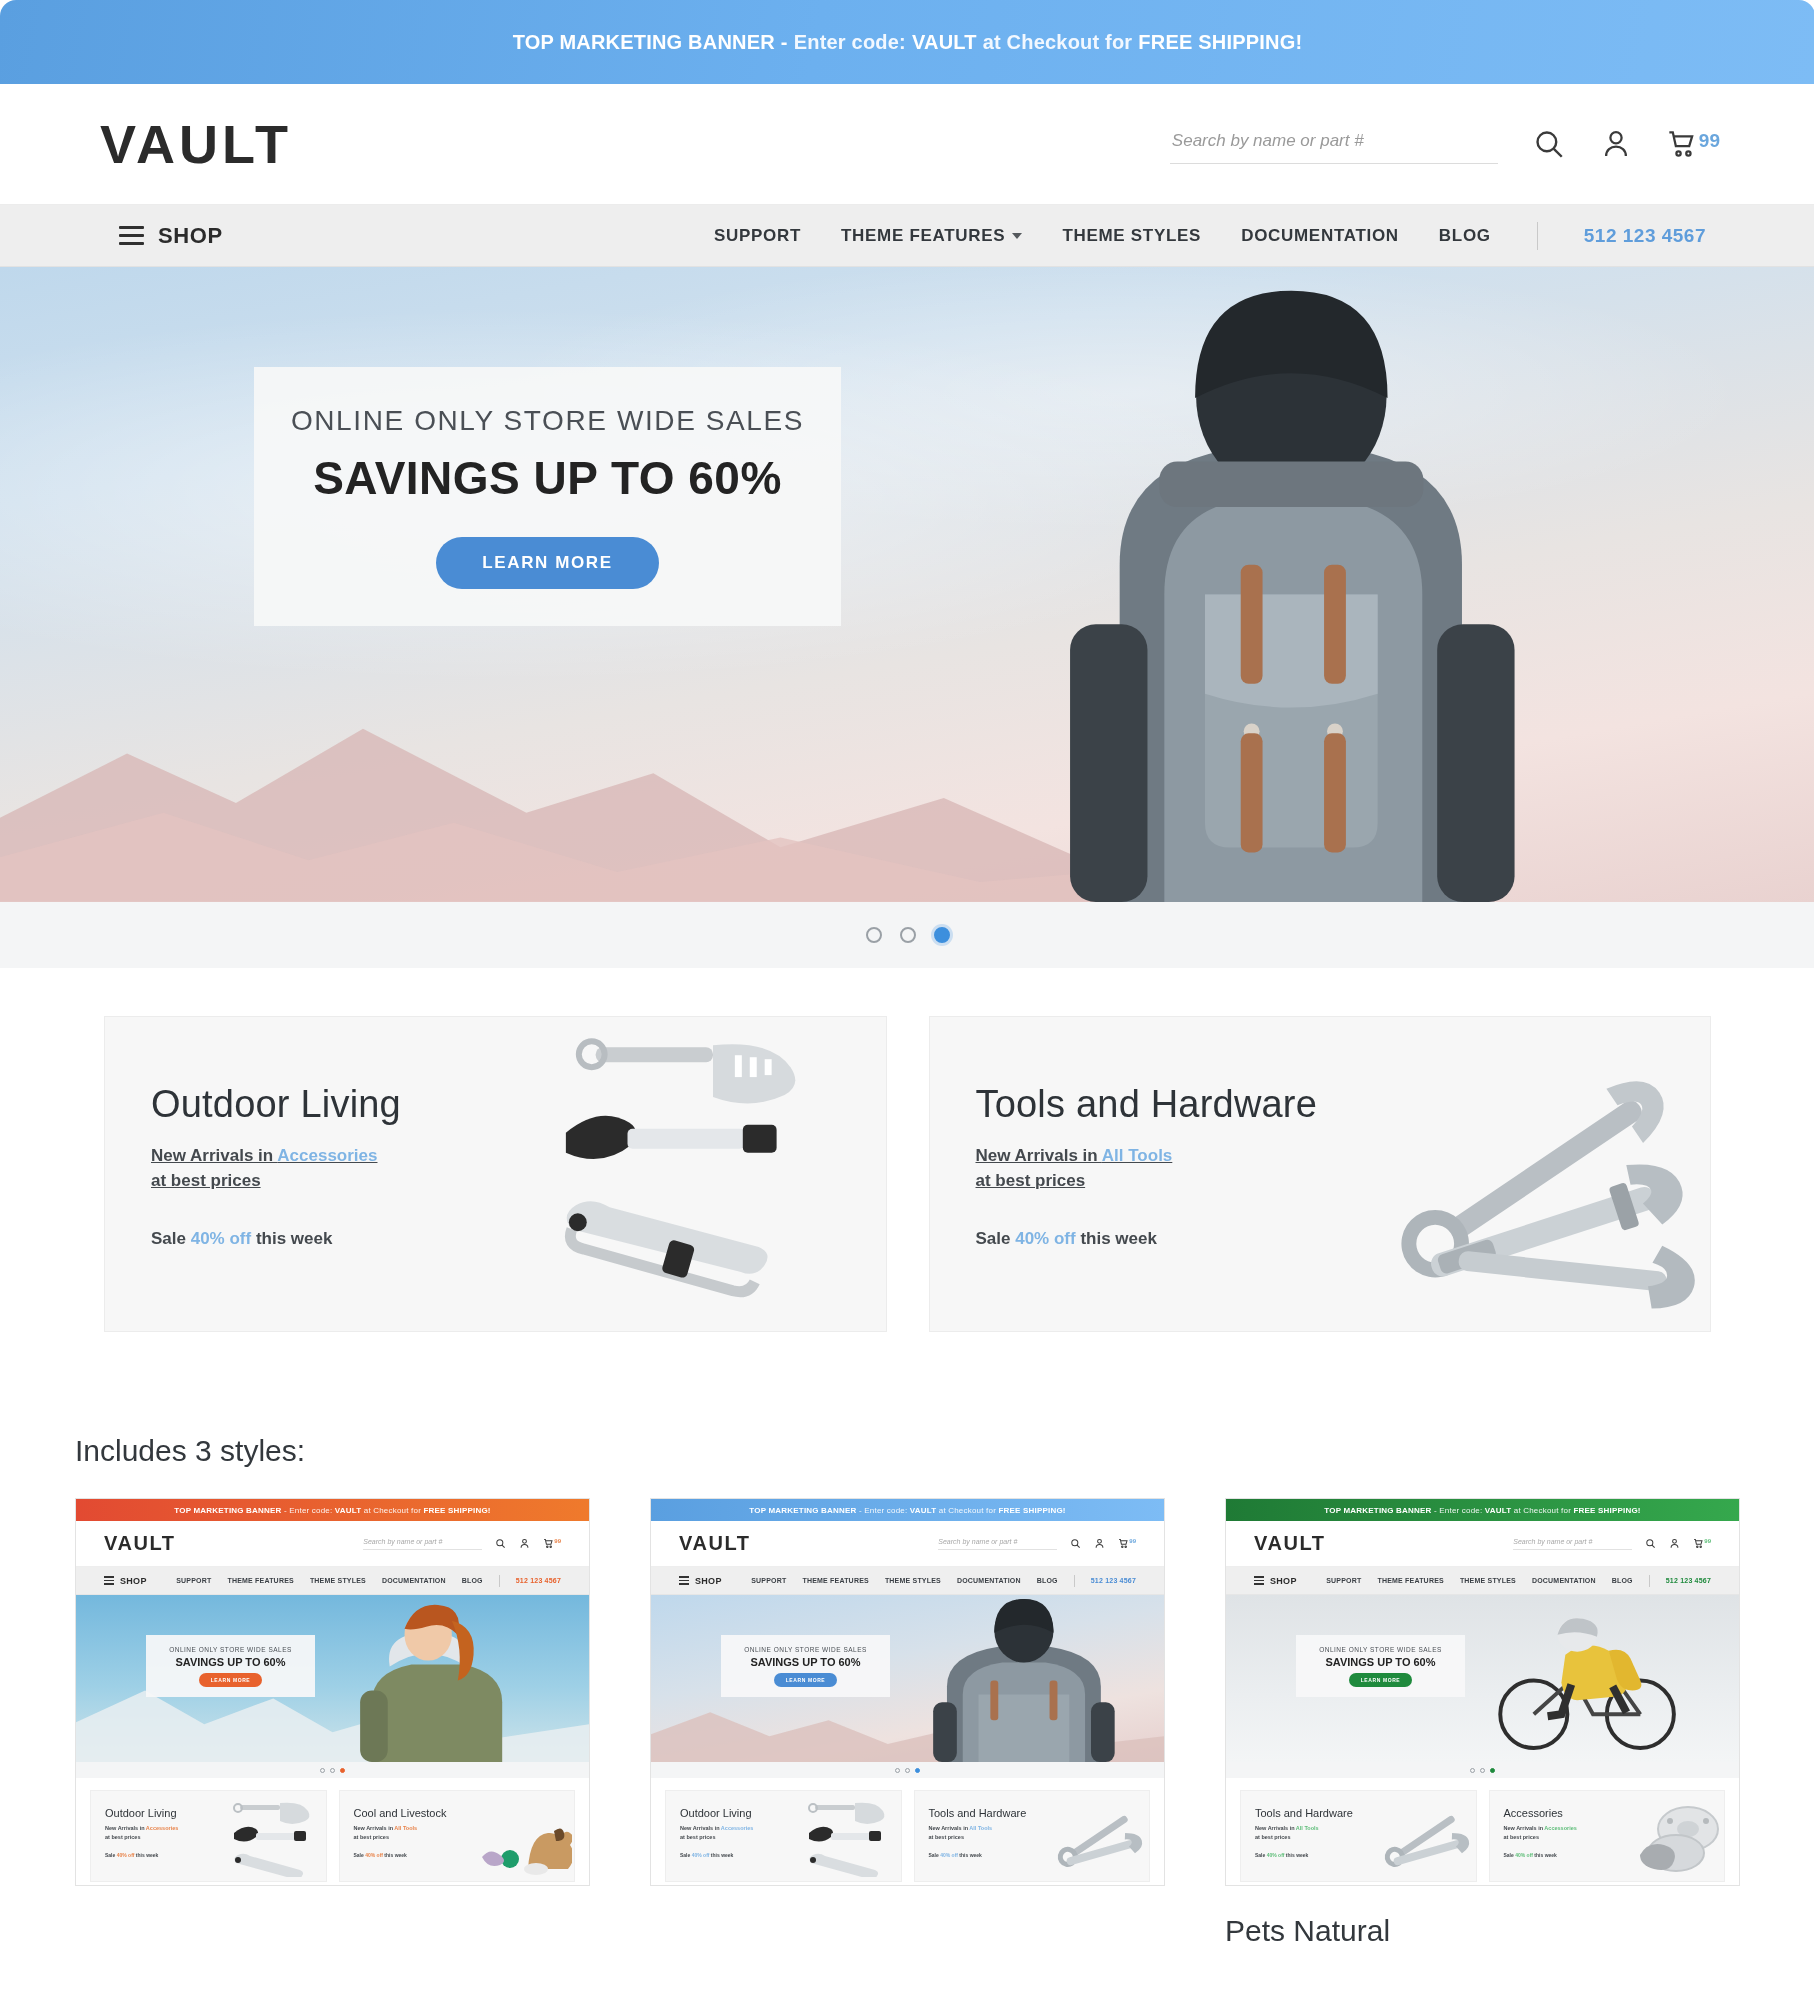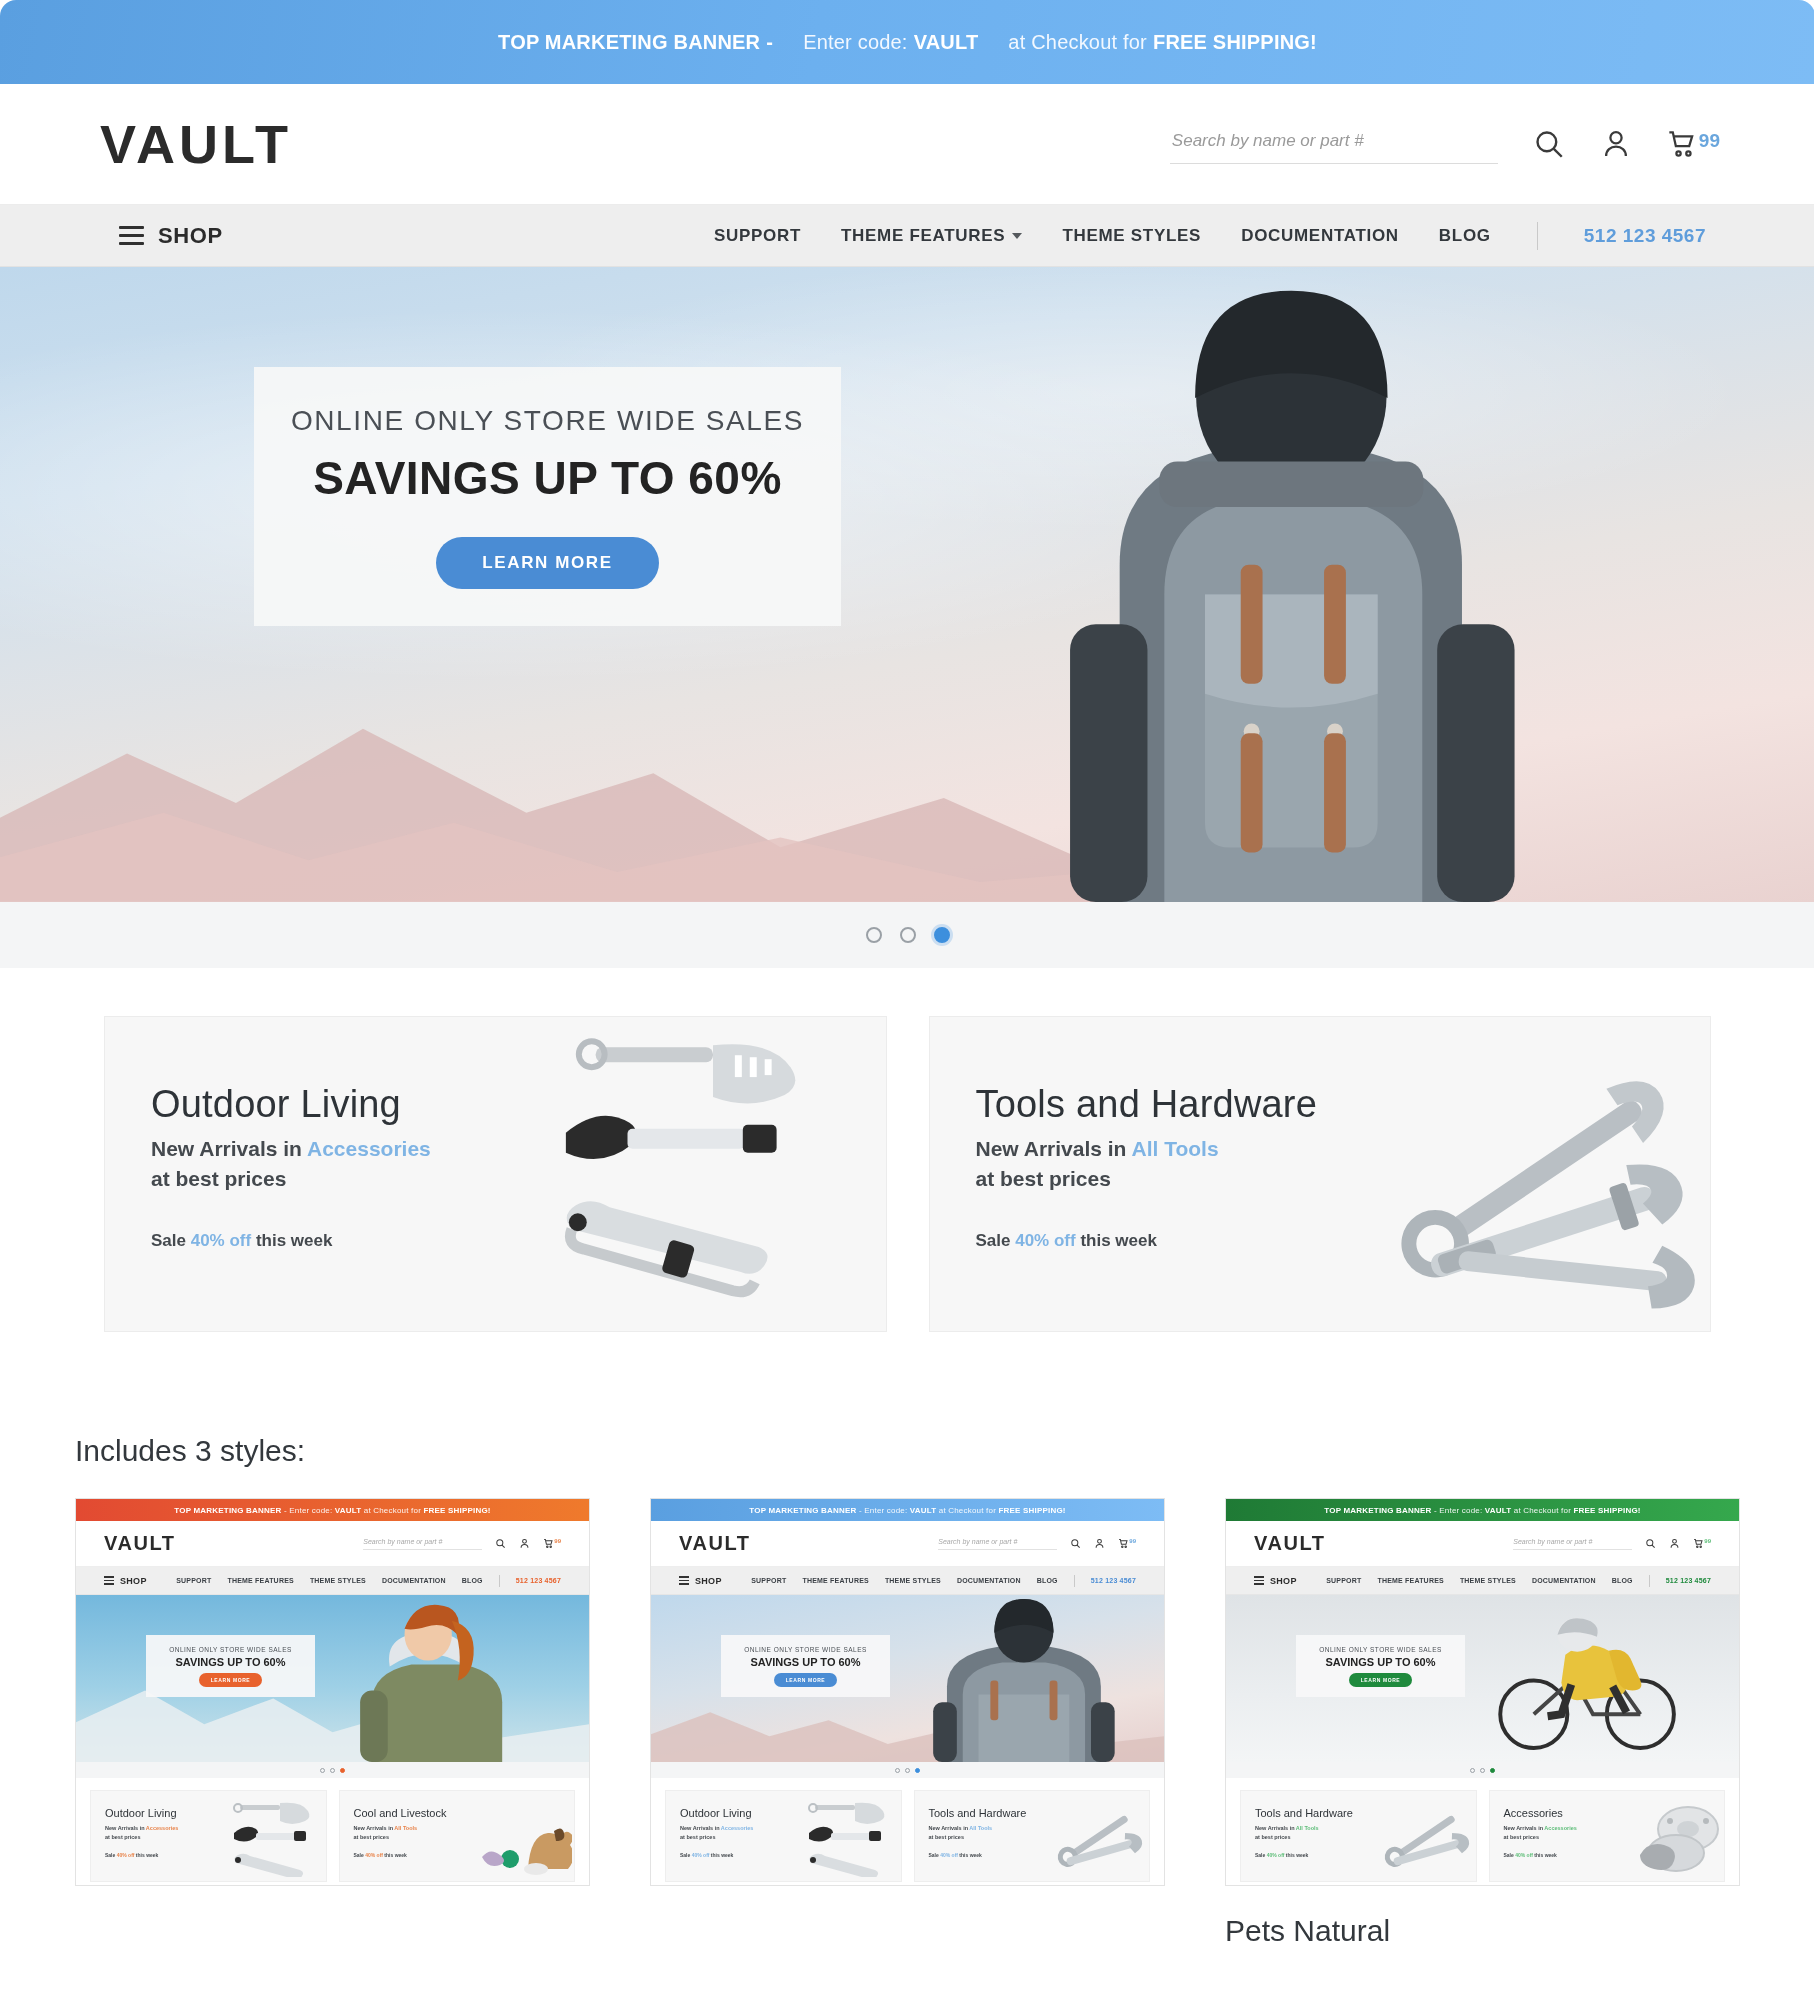--- a/index.html
+++ b/index.html
@@ -21,21 +21,21 @@
 
   
   .topbar {
     height: 84px; width:100%;
     background: linear-gradient(100deg, #5a9fe0 0%, #6cb0ef 45%, #7dbcf5 100%);
     display:flex; align-items:center; justify-content:center;
     color:#ffffff;
     font-size: 20px; letter-spacing:0.2px;
   }
   .topbar .b { font-weight: 700; }
-  .topbar .light { font-weight: 400; color:#f2f8ff;margin-left:24px; }
+  .topbar .light { font-weight: 700; color:#f2f8ff; }
   .topbar .dash { font-weight:700; padding:0 6px; }
 
   
   .header {
     height: 121px; background:#fff;
     display:flex; align-items:center; padding: 0 95px 0 100px;
     border-bottom: 1px solid #ececec;
   }
   .logo {
     font-size: 54px; font-weight: 800; letter-spacing: 4px;
@@ -106,21 +106,21 @@
   .dot { width:16px;height:16px;border-radius:50%; border:2px solid #9aa0a6; background:transparent; cursor:pointer; }
   .dot.active { background:#3d8fdd; border-color:#3d8fdd; box-shadow:0 0 0 3px rgba(61,143,221,.22); }
 
   
   .promos { display:flex; gap:42px; padding: 48px 104px 0 104px; background:#fff; }
   .promo {
     flex:1; height: 316px; background:#f7f7f7; border:1px solid #ececec;
     position:relative; padding: 66px 0 0 46px; overflow:hidden;
   }
   .promo-title { font-size:38px; font-weight:400; color:#2e3338; letter-spacing:0.2px; }
-  .promo-sub { margin-top:8px; font-size:21px; font-weight:700; color:#44494e; line-height:1.45; }
+  .promo-sub { margin-top:18px; font-size:17px; font-weight:700; color:#44494e; line-height:1.45;text-decoration:underline; }
   .promo-sub .link { color:#7fb4e4; font-weight:700; }
   .promo-sale { margin-top:36px; font-size:17px; font-weight:700; color:#44494e; }
   .promo-sale .pct { color:#7fb4e4; }
   .promo-art { position:absolute; right:10px; top:8px; width:328px; height:299px; }
 
   
   .featured {
     text-align:center; padding: 62px 0 54px;
     font-size:30px; font-weight:800; letter-spacing:1.5px; color:#2c2c2c; background:#fff;
   }

